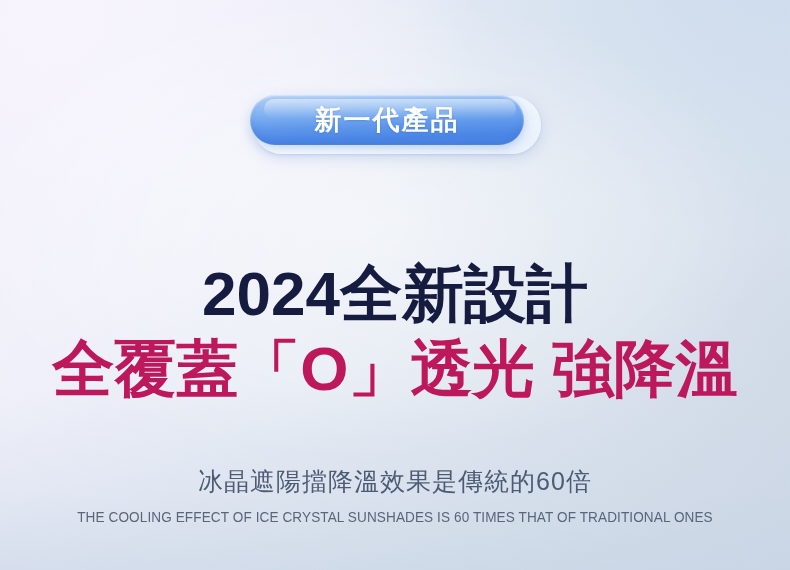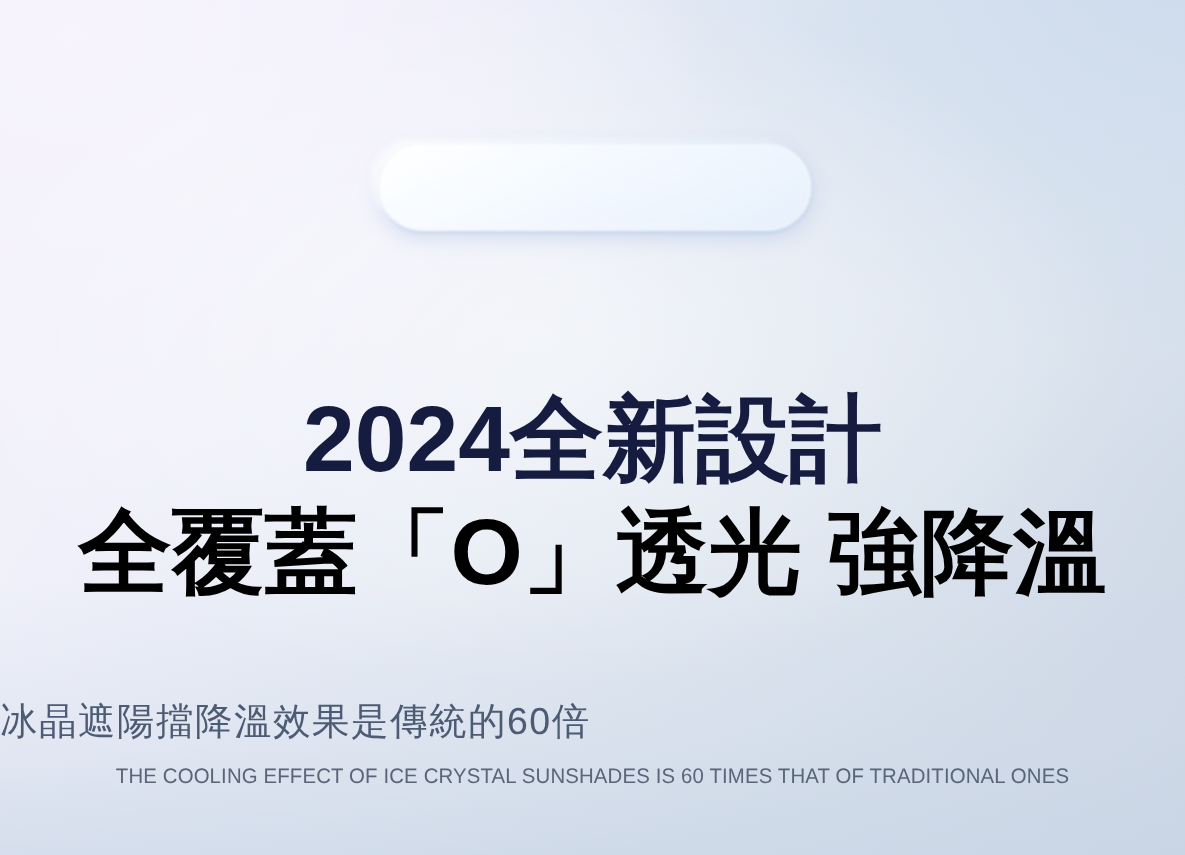--- a/index.html
+++ b/index.html
@@ -175,36 +175,36 @@
   }
   .headline-1 {
     color: #161b40;
     font-size: 62px;
     font-weight: 700;
     line-height: 1.12;
     letter-spacing: 0px;
     white-space: nowrap;
   }
   .headline-2 {
-    color: #000000;
+    color: #be185d;
     font-size: 62px;
     font-weight: 700;
     line-height: 1.12;
     letter-spacing: 0px;
     white-space: nowrap;
     margin-top: 6px;
   }
 
   
   .sub-cn {
     position: absolute;
     top: 466px;
     left: 0;
     width: 100%;
-    text-align: left;
+    text-align: center;
     color: #4d5c74;
     font-size: 25px;
     font-weight: 500;
     letter-spacing: 1px;
     line-height: 1.2;
     white-space: nowrap;
   }
   .sub-en {
     position: absolute;
     top: 509px;
@@ -230,20 +230,24 @@
   <div class="bg-topright"></div>
   <div class="bg-topleft-glow"></div>
   <div class="bg-center-sheen"></div>
   <div class="bg-bottom"></div>
 
   <div class="content">
 
     <div class="badge-wrap">
       <div class="badge-ring"></div>
       <div class="badge-ring2"></div>
+      <div class="badge-pill">
+        <div class="badge-gloss"></div>
+        <span class="badge-text">新一代產品</span>
+      </div>
     </div>
 
     <div class="headline-block">
       <div class="headline-1">2024全新設計</div>
       <div class="headline-2">全覆蓋「O」透光 強降溫</div>
     </div>
 
     <div class="sub-cn">冰晶遮陽擋降溫效果是傳統的60倍</div>
 
     <div class="sub-en">THE COOLING EFFECT OF ICE CRYSTAL SUNSHADES IS 60 TIMES THAT OF TRADITIONAL ONES</div>

